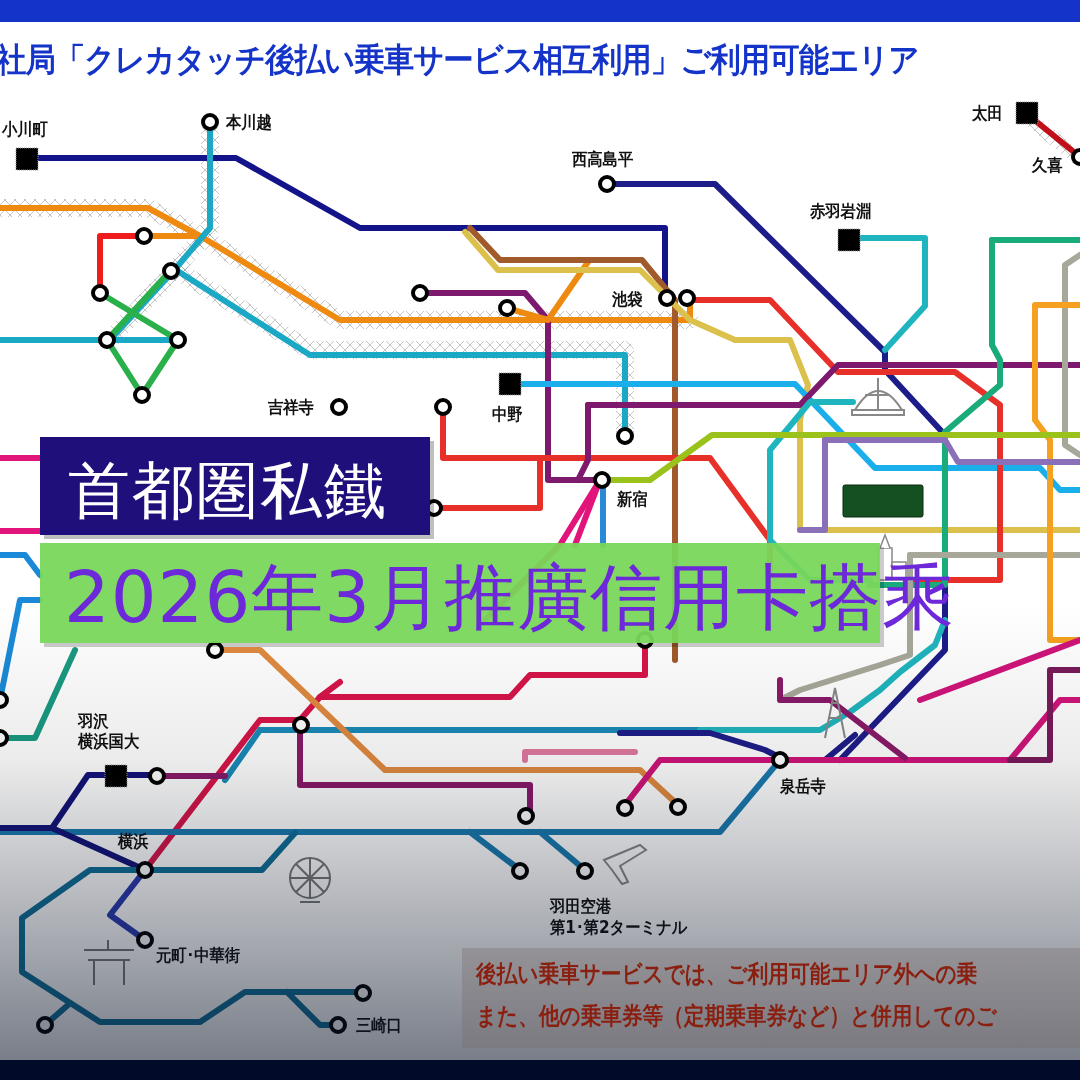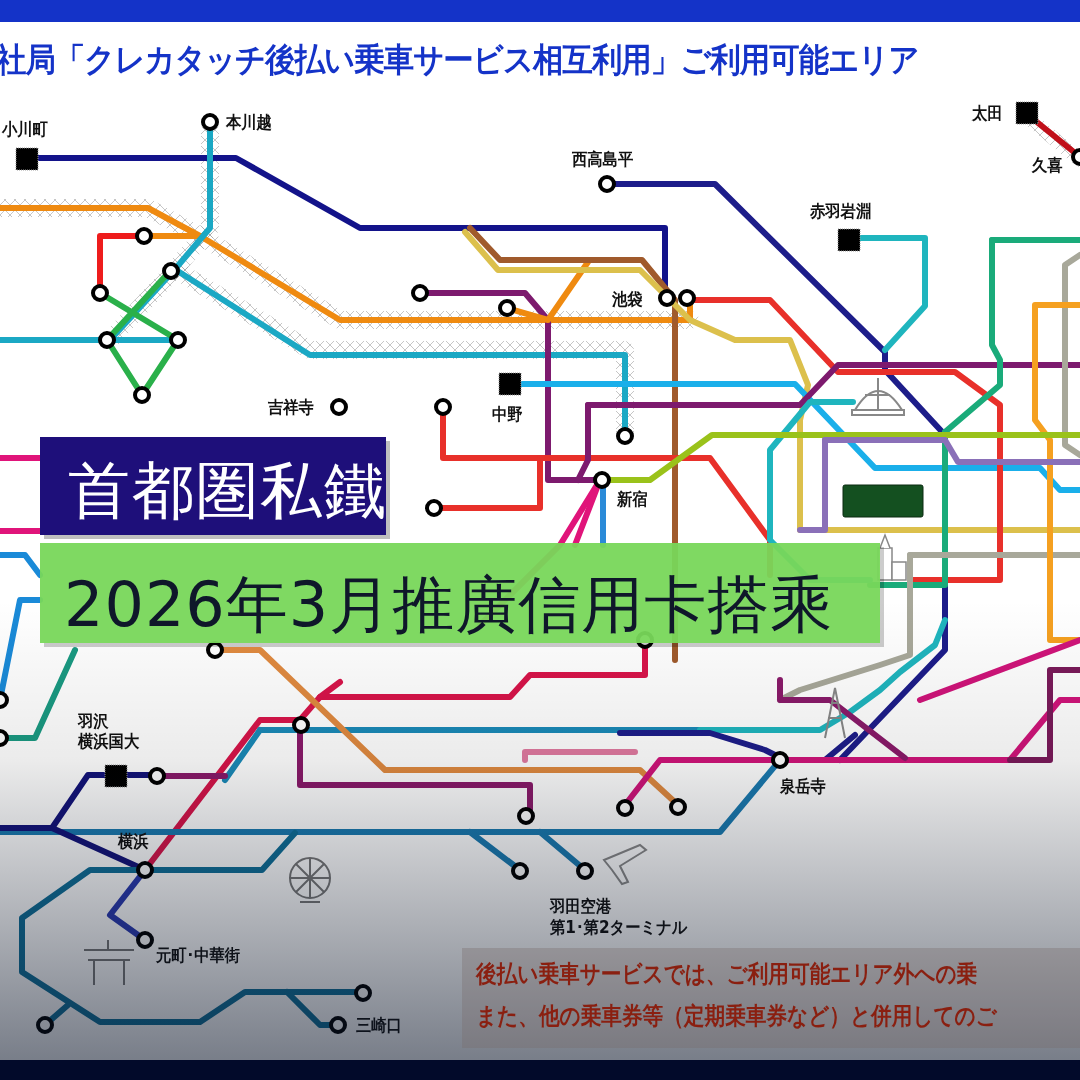--- a/index.html
+++ b/index.html
@@ -5,24 +5,24 @@
   html, body { margin: 0; padding: 0; }
   body { width: 1080px; height: 1080px; overflow: hidden; background: #ffffff; position: relative; font-family: "DejaVu Sans", sans-serif; }
   .top-bar { position: absolute; left: 0; top: 0; width: 1080px; height: 22px; background: #1433c8; }
   .map-title { position: absolute; left: -4px; top: 38px; font-size: 33px; font-weight: bold; color: #1433c8; white-space: nowrap; letter-spacing: -1px; transform: scaleX(0.92); transform-origin: left top; }
   svg.map { position: absolute; left: 0; top: 0; }
   .station-label { position: absolute; font-size: 17px; font-weight: bold; color: #111; white-space: nowrap; line-height: 19px; transform: scaleX(0.9); transform-origin: left top; }
   .shade { position: absolute; left: 0; top: 600px; width: 1080px; height: 460px; background: linear-gradient(to bottom, rgba(0,0,0,0) 0%, rgba(0,0,0,0.08) 35%, rgba(10,20,40,0.55) 100%); pointer-events: none; }
   .notice { position: absolute; left: 462px; top: 948px; width: 640px; height: 100px; background: rgba(120,110,110,0.35); }
   .notice-line { position: absolute; left: 14px; font-size: 24px; font-weight: bold; color: #8a1f10; white-space: nowrap; transform: scaleX(0.86); transform-origin: left top; }
   .bottom-bar { position: absolute; left: 0; top: 1060px; width: 1080px; height: 20px; background: #020a2a; }
-  .caption-1 { position: absolute; left: 40px; top: 437px; width: 346px; height: 98px; background: #1e0f7a; box-shadow: 4px 4px 0 rgba(0,0,0,0.25); }
+  .caption-1 { position: absolute; left: 40px; top: 437px; width: 390px; height: 98px; background: #1e0f7a; box-shadow: 4px 4px 0 rgba(0,0,0,0.25); }
   .caption-1 span { position: absolute; left: 28px; top: 12px; font-size: 62px; color: #ffffff; white-space: nowrap; font-family: "DejaVu Sans", sans-serif; font-weight: normal; letter-spacing: 2px; }
   .caption-2 { position: absolute; left: 40px; top: 543px; width: 840px; height: 100px; background: rgba(120,215,90,0.95); box-shadow: 4px 4px 0 rgba(0,0,0,0.2); }
-  .caption-2 span { position: absolute; left: 24px; top: 20px; font-size: 62px; color: #0f172a; white-space: nowrap; font-family: "DejaVu Sans", sans-serif; letter-spacing: 1px; }
+  .caption-2 span { position: absolute; left: 24px; top: 7px; font-size: 72px; color: #6d28d9; white-space: nowrap; font-family: "DejaVu Sans", sans-serif; letter-spacing: 1px; }
 </style>
 </head>
 <body>
 
 <div class="top-bar"></div>
 <div class="map-title">社局「クレカタッチ後払い乗車サービス相互利用」ご利用可能エリア</div>
 
 <svg class="map" width="1080" height="1080" viewBox="0 0 1080 1080">
   <defs>
     <pattern id="zig" width="10" height="10" patternUnits="userSpaceOnUse">

